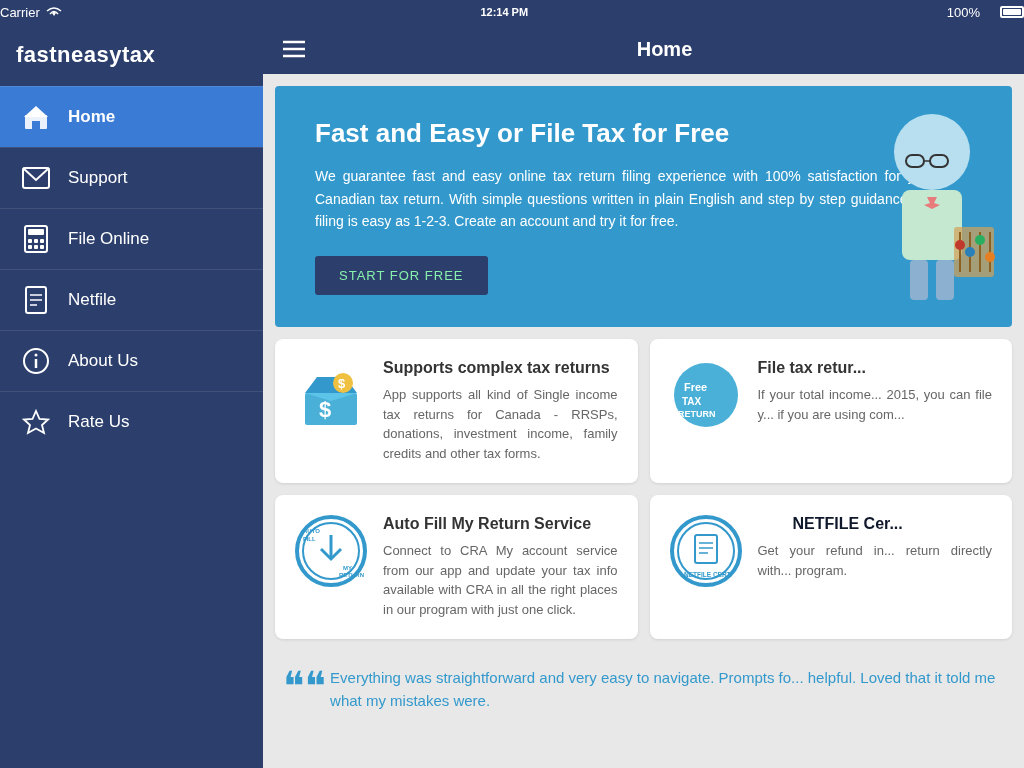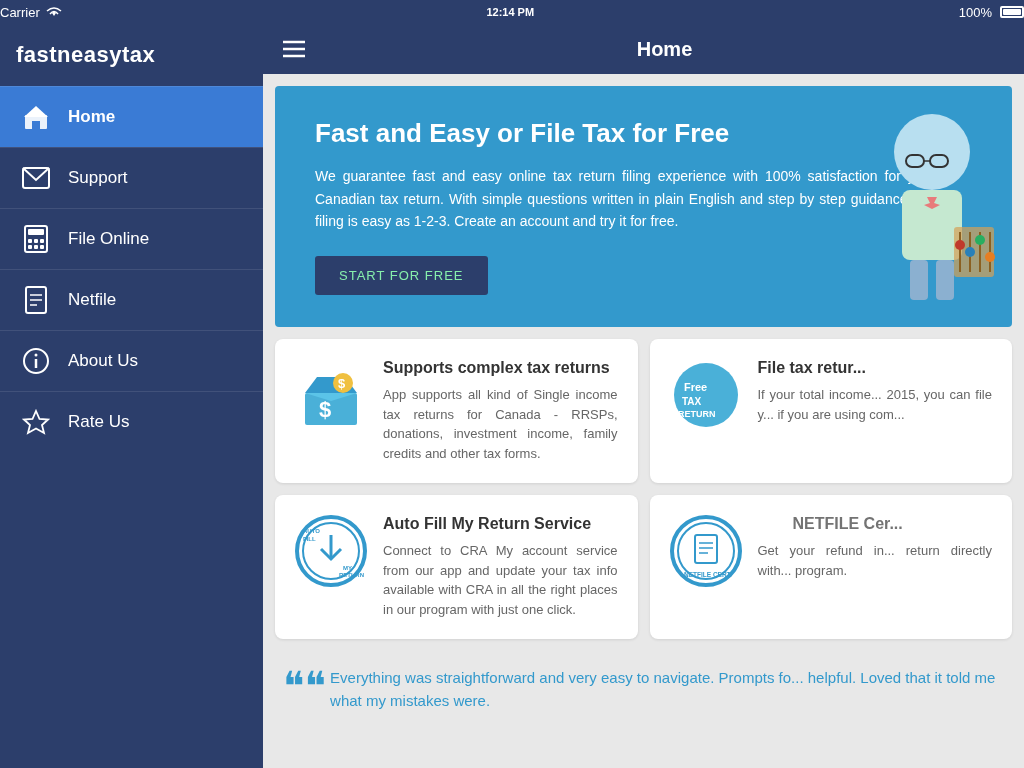--- a/index.html
+++ b/index.html
@@ -12,21 +12,21 @@
       display: flex;
       justify-content: space-between;
       align-items: center;
       padding: 0 0;
       height: 24px;
       font-size: 13px;
       font-weight: 500;
       flex-shrink: 0;
     }
     .status-bar-left { display: flex; align-items: center; gap: 6px; }
-    .status-bar-right { display: flex; align-items: center; gap: 8px; }
+    .status-bar-right { display: flex; align-items: center; gap: 20px; }
 
     
     .app-layout {
       display: flex;
       flex: 1;
       overflow: hidden;
     }
 
     
     .sidebar {
@@ -459,21 +459,21 @@
               <circle cx="36" cy="36" r="28" fill="none" stroke="#3399cc" stroke-width="2"></circle>
 
               <rect x="25" y="20" width="22" height="28" rx="2" fill="none" stroke="#3399cc" stroke-width="2"></rect>
               <line x1="29" y1="28" x2="43" y2="28" stroke="#3399cc" stroke-width="1.5"></line>
               <line x1="29" y1="33" x2="43" y2="33" stroke="#3399cc" stroke-width="1.5"></line>
               <line x1="29" y1="38" x2="38" y2="38" stroke="#3399cc" stroke-width="1.5"></line>
               <text x="14" y="62" font-size="6.5" fill="#3399cc" font-family="Arial" font-weight="bold">NETFILE CERT.</text>
             </svg>
           </div>
           <div class="card-text">
-            <div class="card-title" style="font-size:16px;font-weight:700;color:#737373;margin-bottom:8px;padding-left:35px;">NETFILE Cer...</div>
+            <div class="card-title" style="font-size:16px;font-weight:700;color:#0f172a;margin-bottom:8px;padding-left:35px;">NETFILE Cer...</div>
             <div class="card-desc">Get your refund in... return directly with... program.</div>
           </div>
         </div>
 
       </div>
 
       <div class="testimonial">
         <div style="display:flex; align-items:flex-start;">
           <span class="quote-mark">❝❝</span>
           <span class="testimonial-text">Everything was straightforward and very easy to navigate. Prompts fo... helpful. Loved that it told me what my mistakes were.</span>

